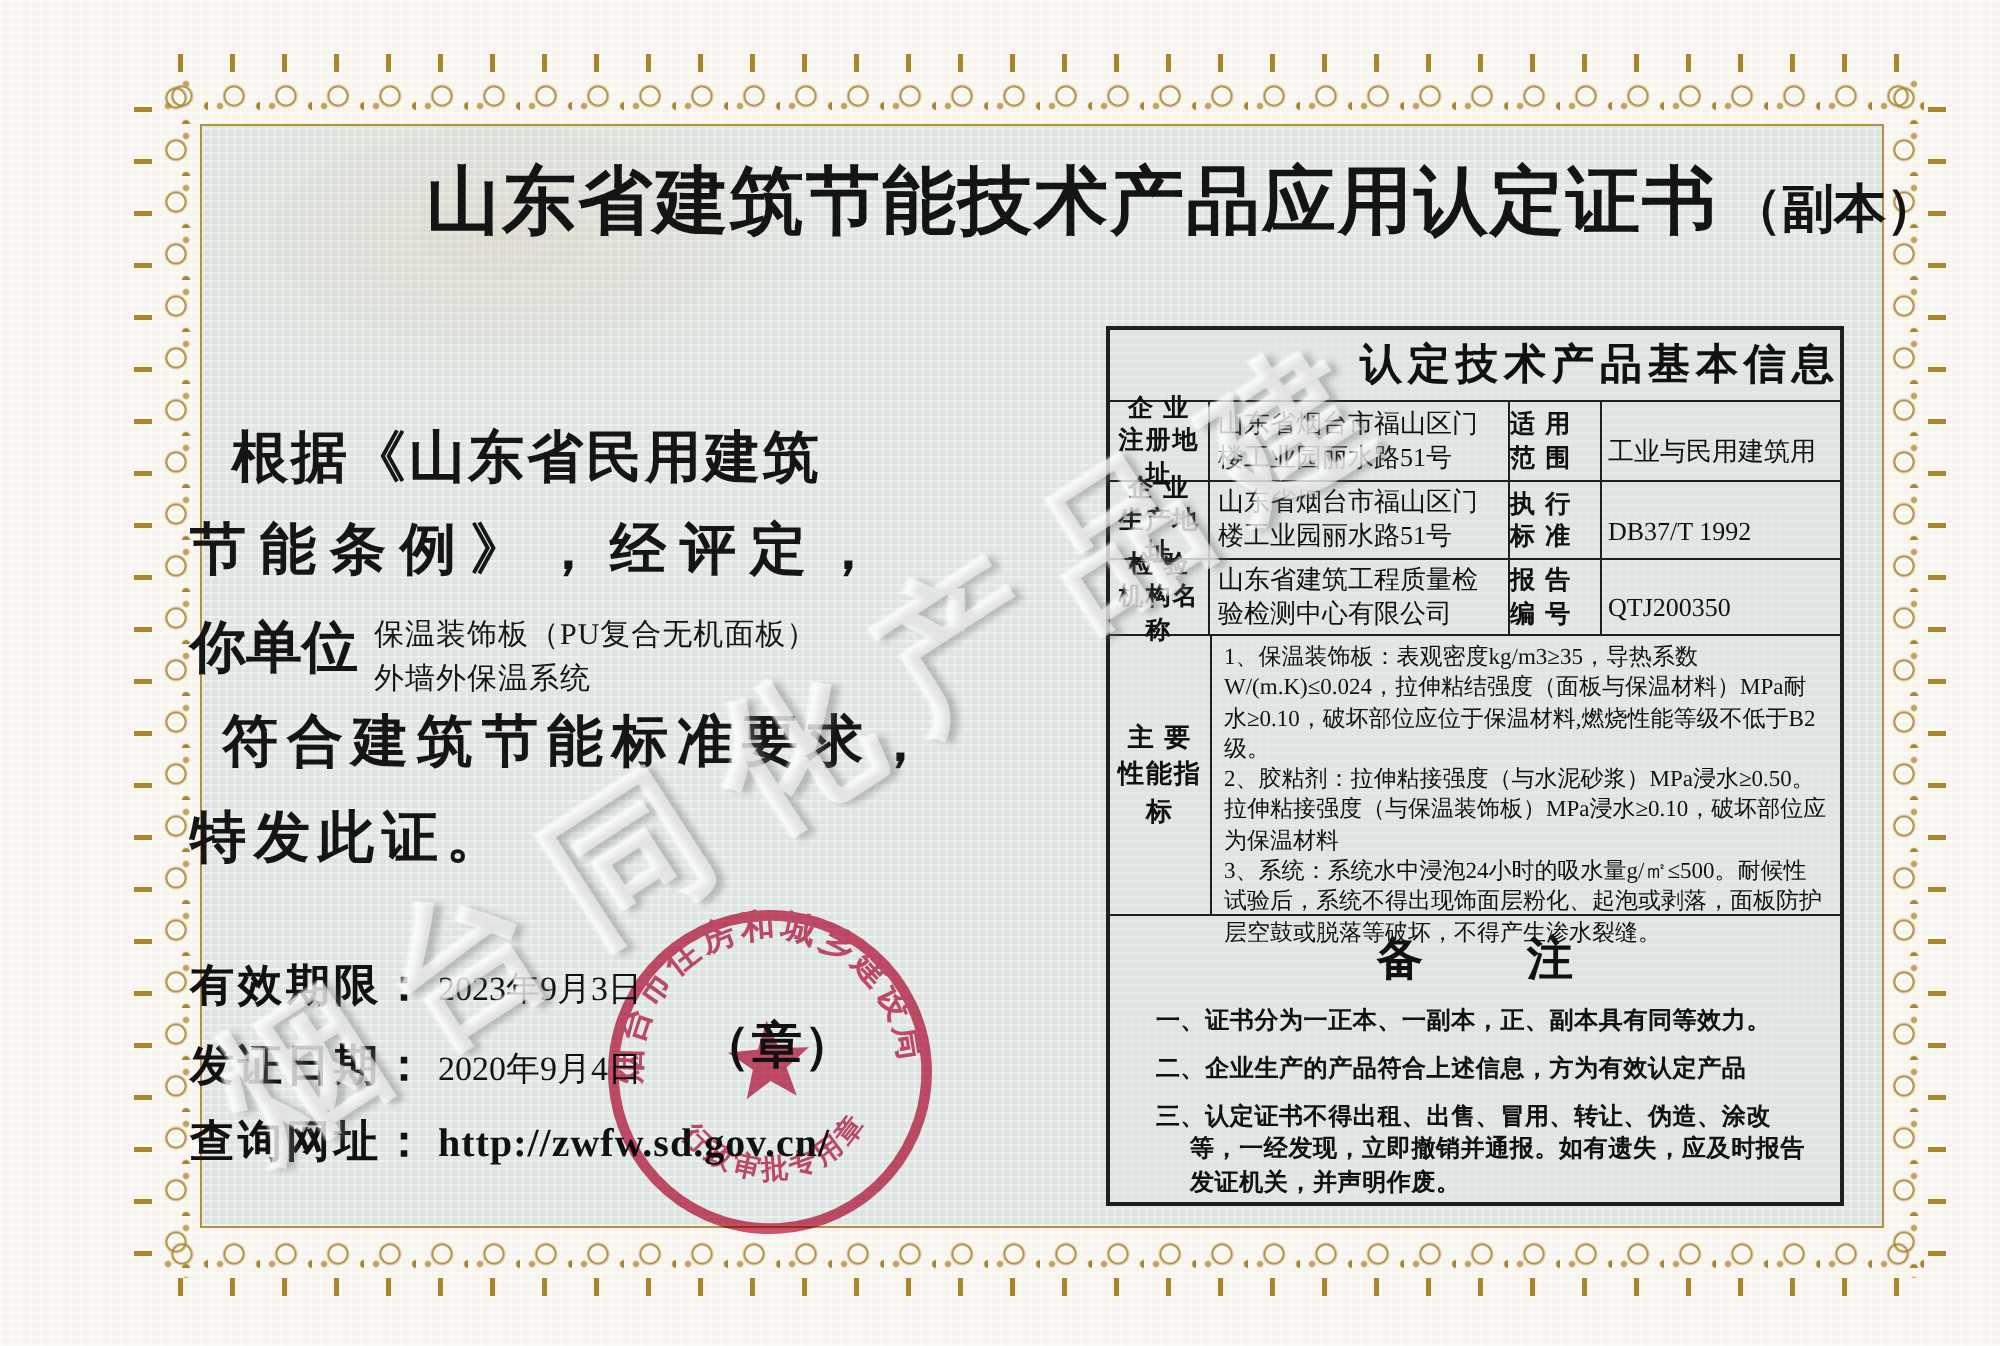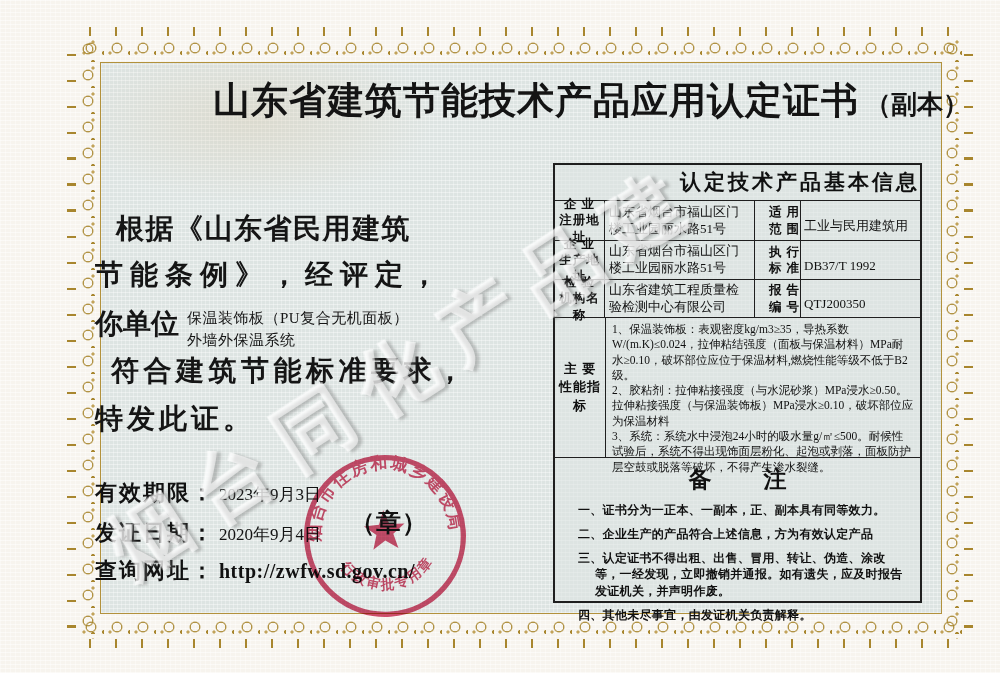--- a/index.html
+++ b/index.html
@@ -97,21 +97,21 @@
   .info-box{position:absolute;left:553px;top:163px;width:369px;height:440px;
     border:2px solid #1f1f1f;background:rgba(222,228,226,.6);color:#101010;box-sizing:border-box;}
   .tbl-header{height:35px;line-height:34px;text-align:right;font-size:21px;font-weight:bold;
     letter-spacing:3px;border-bottom:1.5px solid #1f1f1f;font-family:"DejaVu Sans","Liberation Sans",sans-serif;}
   .tbl-row{display:flex;border-bottom:1.5px solid #1f1f1f;box-sizing:border-box;}
   .row1{height:40px;} .row2{height:39px;} .row3{height:38px;}
   .cell{box-sizing:border-box;display:flex;flex-direction:column;justify-content:center;}
   .lblc{width:50px;border-right:1.5px solid #1f1f1f;text-align:center;
     font-size:12.5px;font-weight:bold;line-height:1.3;letter-spacing:1px;}
   .valc1{width:150px;border-right:1.5px solid #1f1f1f;font-size:13px;line-height:1.3;padding:1px 4px;}
-  .lblc2{width:46px;border-right:1.5px solid #1f1f1f;text-align:right;
+  .lblc2{width:46px;border-right:1.5px solid #1f1f1f;text-align:left;
     font-size:12.5px;font-weight:bold;line-height:1.3;letter-spacing:1px;}
   .valc2{width:119px;font-size:13px;padding:1px 3px;justify-content:flex-end;padding-bottom:5px;}
   .perf-row{display:flex;height:140px;border-bottom:1.5px solid #1f1f1f;box-sizing:border-box;}
   .perf-lbl{width:50px;border-right:1.5px solid #1f1f1f;display:flex;flex-direction:column;
     justify-content:center;text-align:center;font-size:13px;font-weight:bold;line-height:1.4;letter-spacing:1px;}
   .perf-text{flex:1;padding:4px 6px;font-size:11.5px;line-height:1.33;}
   .perf-text p{margin:0;}
   .remarks{padding:4px 10px 0 10px;}
   .remarks-title{text-align:center;font-size:23px;font-weight:bold;letter-spacing:22px;
     padding-left:22px;margin:2px 0 7px 0;font-family:"DejaVu Sans","Liberation Sans",sans-serif;}
@@ -231,17 +231,16 @@
         <p>2、胶粘剂：拉伸粘接强度（与水泥砂浆）MPa浸水≥0.50。拉伸粘接强度（与保温装饰板）MPa浸水≥0.10，破坏部位应为保温材料</p>
         <p>3、系统：系统水中浸泡24小时的吸水量g/㎡≤500。耐候性试验后，系统不得出现饰面层粉化、起泡或剥落，面板防护层空鼓或脱落等破坏，不得产生渗水裂缝。</p>
       </div>
     </div>
 
     <div class="remarks">
       <div class="remarks-title">备  注</div>
       <div class="remark">一、证书分为一正本、一副本，正、副本具有同等效力。</div>
       <div class="remark">二、企业生产的产品符合上述信息，方为有效认定产品</div>
       <div class="remark">三、认定证书不得出租、出售、冒用、转让、伪造、涂改等，一经发现，立即撤销并通报。如有遗失，应及时报告发证机关，并声明作废。</div>
-      <div class="remark">四、其他未尽事宜，由发证机关负责解释。</div>
     </div>
   </div>
 
 </div>
 
 </body></html>

